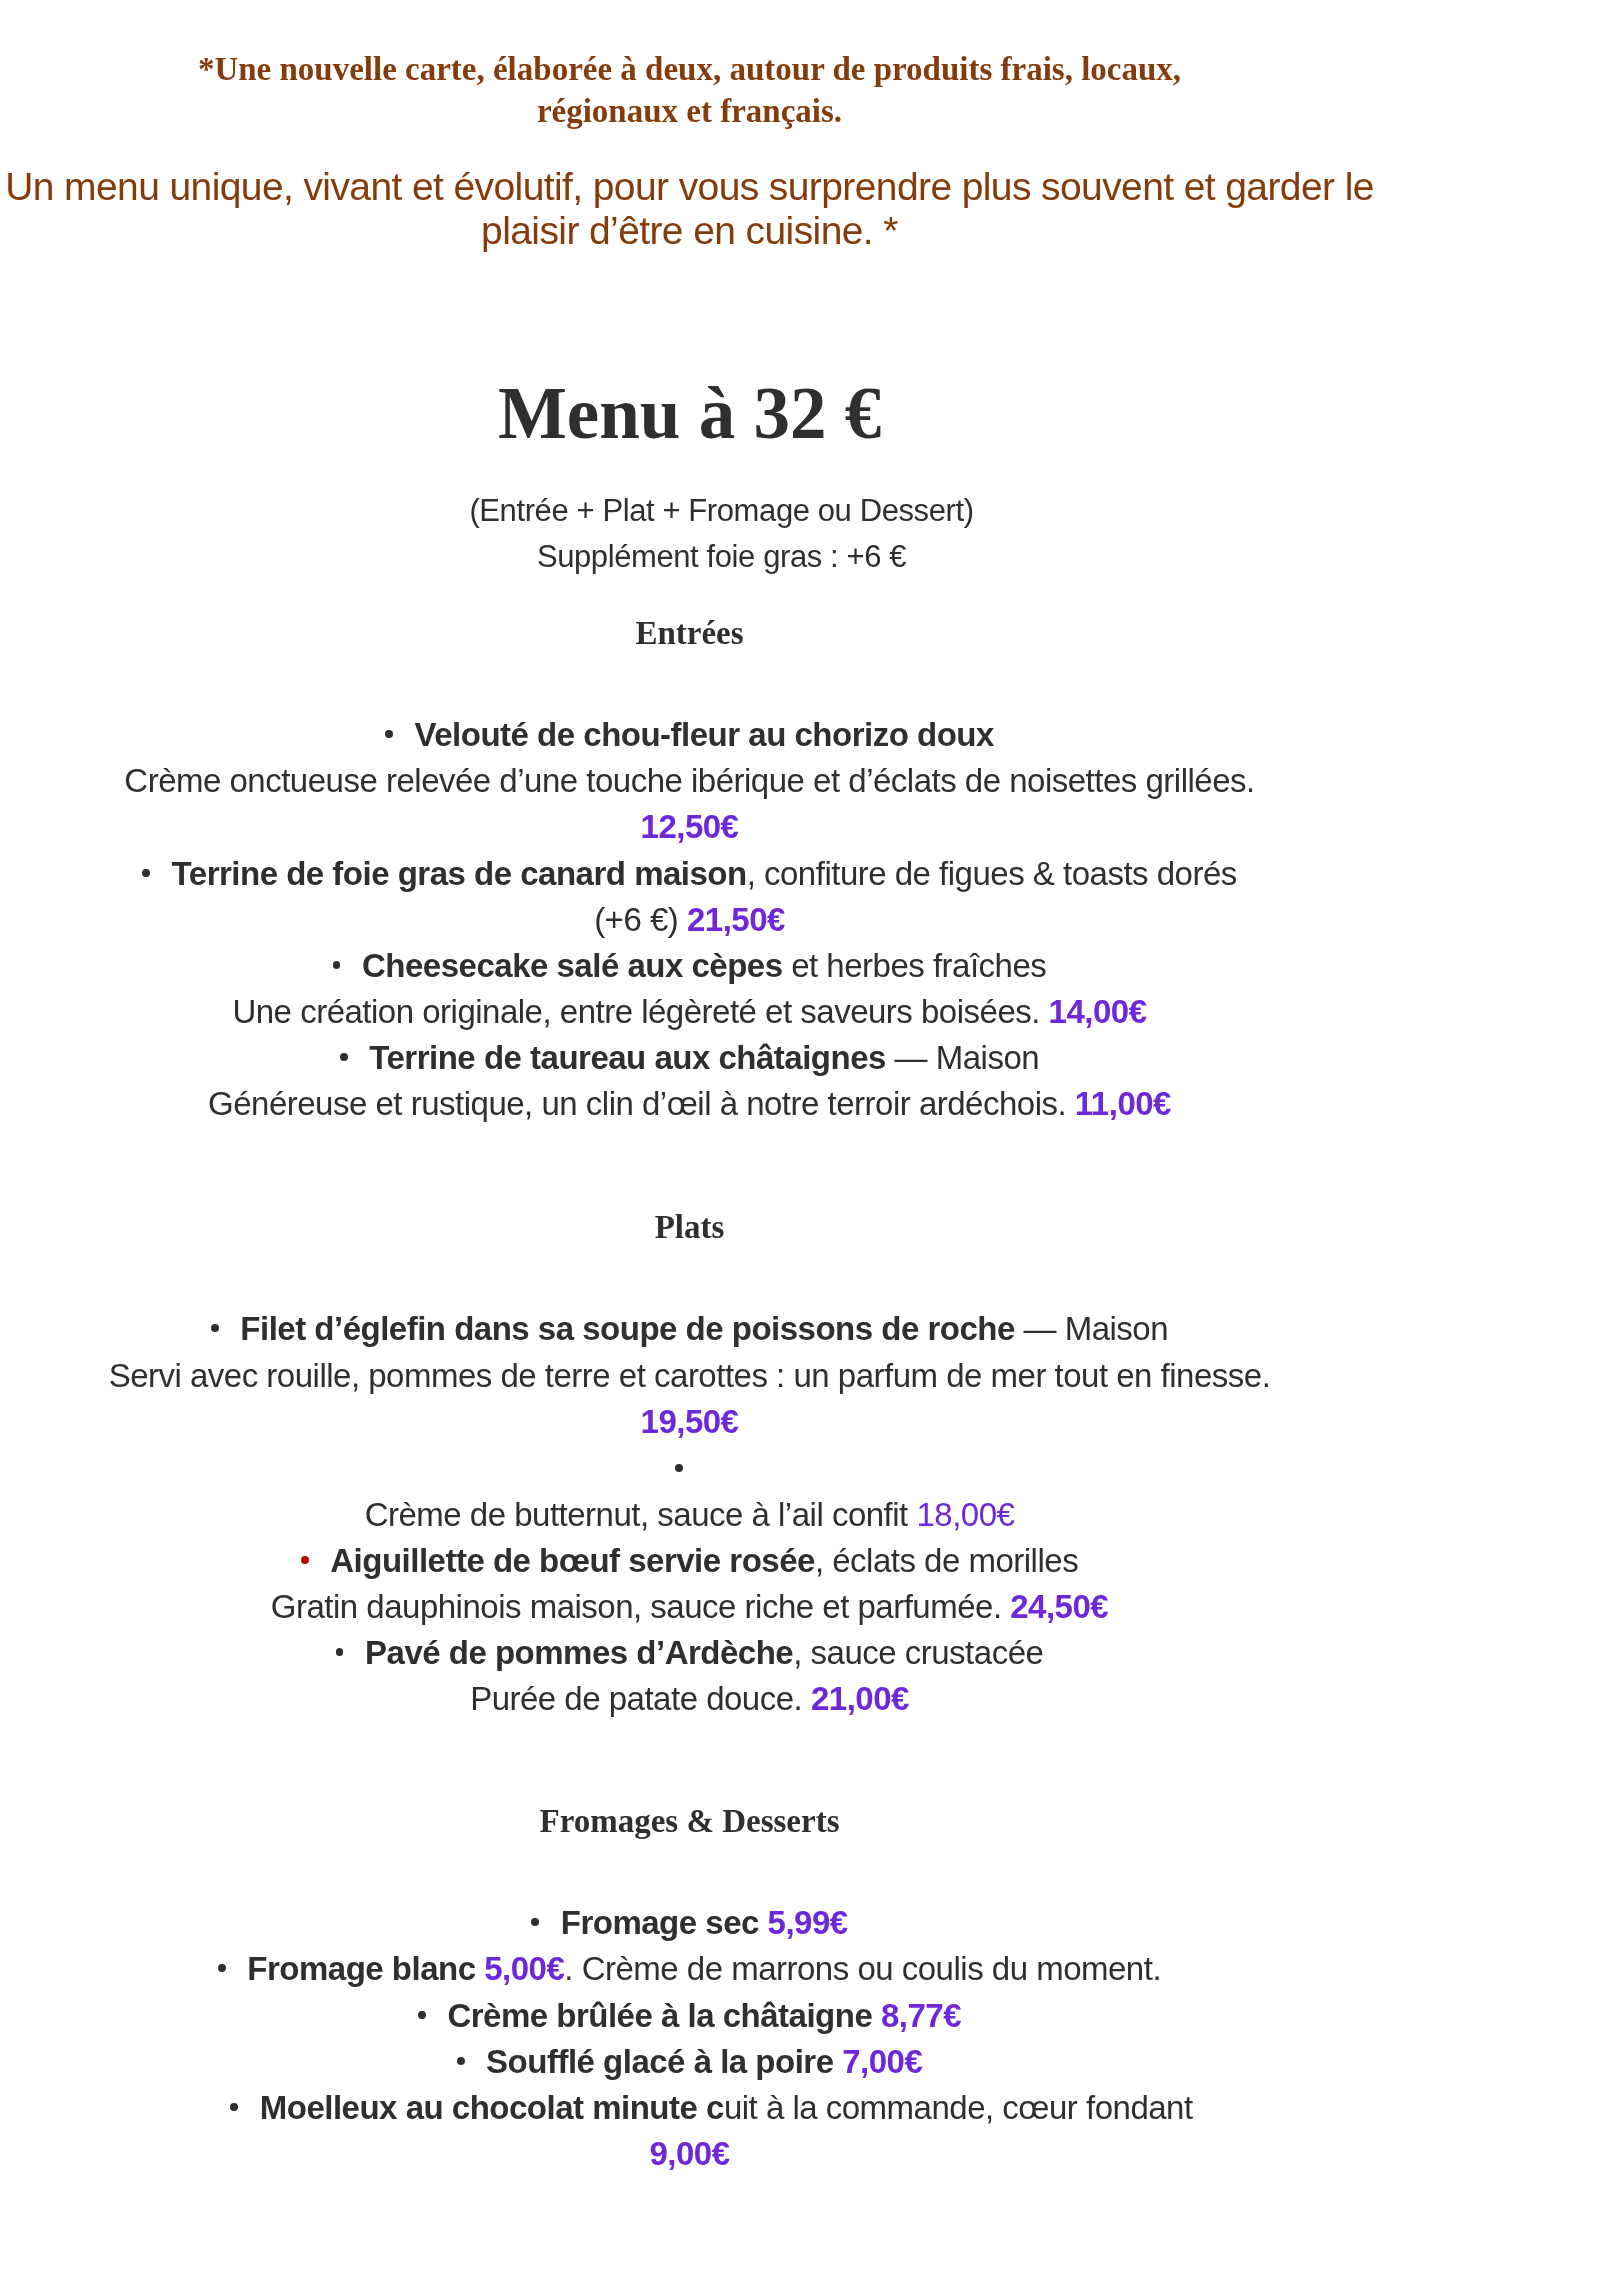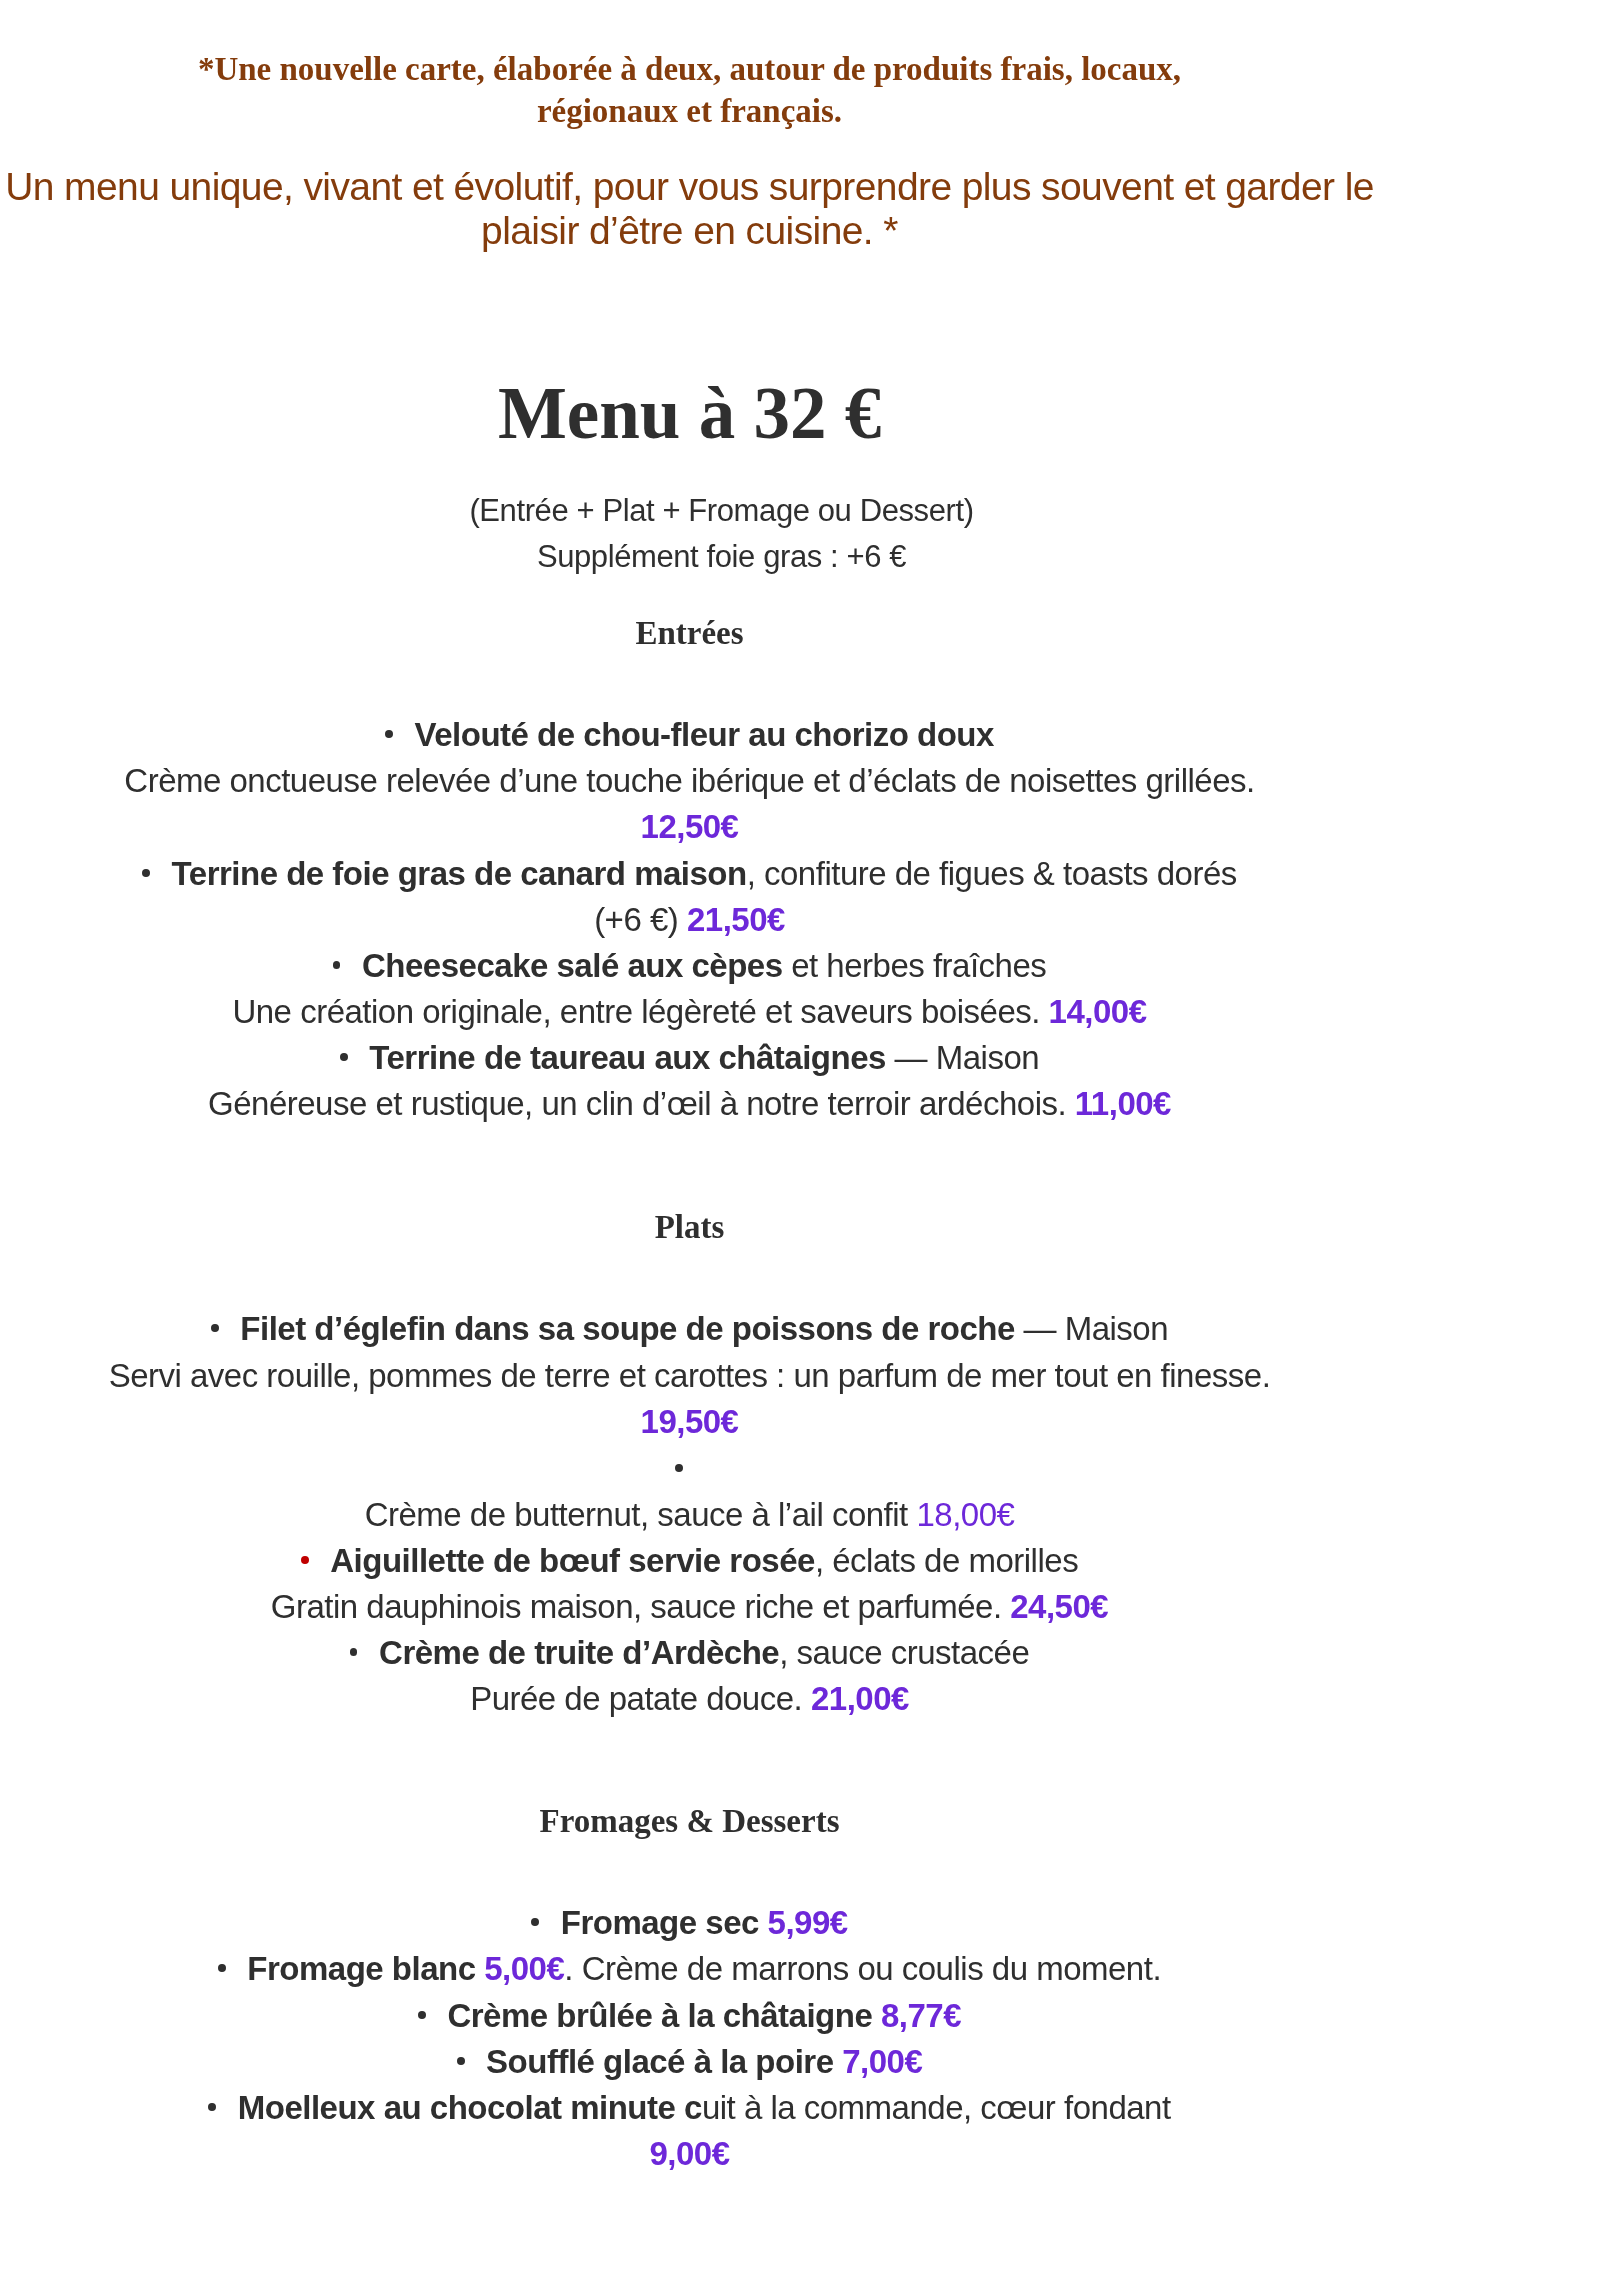--- a/index.html
+++ b/index.html
@@ -80,21 +80,21 @@
   </div>
 
   <div class="line body-font dark item" style="top:1542px;">
     <span class="bullet redb"></span><span class="b">Aiguillette de bœuf servie rosée</span><span>, éclats de morilles</span>
   </div>
   <div class="line body-font dark item" style="top:1588px;">
     <span>Gratin dauphinois maison, sauce riche et parfumée. </span><span class="red b">24,50€</span>
   </div>
 
   <div class="line body-font dark item" style="top:1634px;">
-    <span class="bullet"></span><span class="b">Crème de truite d’Ardèche</span><span>, sauce crustacée</span>
+    <span class="bullet"></span><span class="b">Pavé de pommes d’Ardèche</span><span>, sauce crustacée</span>
   </div>
   <div class="line body-font dark item" style="top:1680px;">
     <span>Purée de patate douce. </span><span class="red b">21,00€</span>
   </div>
 
   <div class="line serif-b dark section" style="top:1803px;">Fromages &amp; Desserts</div>
 
   <div class="line body-font dark item" style="top:1904px;">
     <span class="bullet"></span><span class="b">Fromage sec </span><span class="red b">5,99€</span>
   </div>
@@ -104,19 +104,19 @@
   </div>
 
   <div class="line body-font dark item" style="top:1997px;">
     <span class="bullet"></span><span class="b">Crème brûlée à la châtaigne </span><span class="red b">8,77€</span>
   </div>
 
   <div class="line body-font dark item" style="top:2043px;">
     <span class="bullet"></span><span class="b">Soufflé glacé à la poire </span><span class="red b">7,00€</span>
   </div>
 
-  <div class="line body-font dark item" style="top:2089px;">
+  <div class="line body-font dark item" style="top:2089px;padding-left:22px;">
     <span class="bullet"></span><span class="b">Moelleux au chocolat minute c</span><span>uit à la commande, cœur fondant</span>
   </div>
   <div class="line body-font red item b" style="top:2135px;">9,00€</div>
 
 </div>
 
 
 </body></html>

